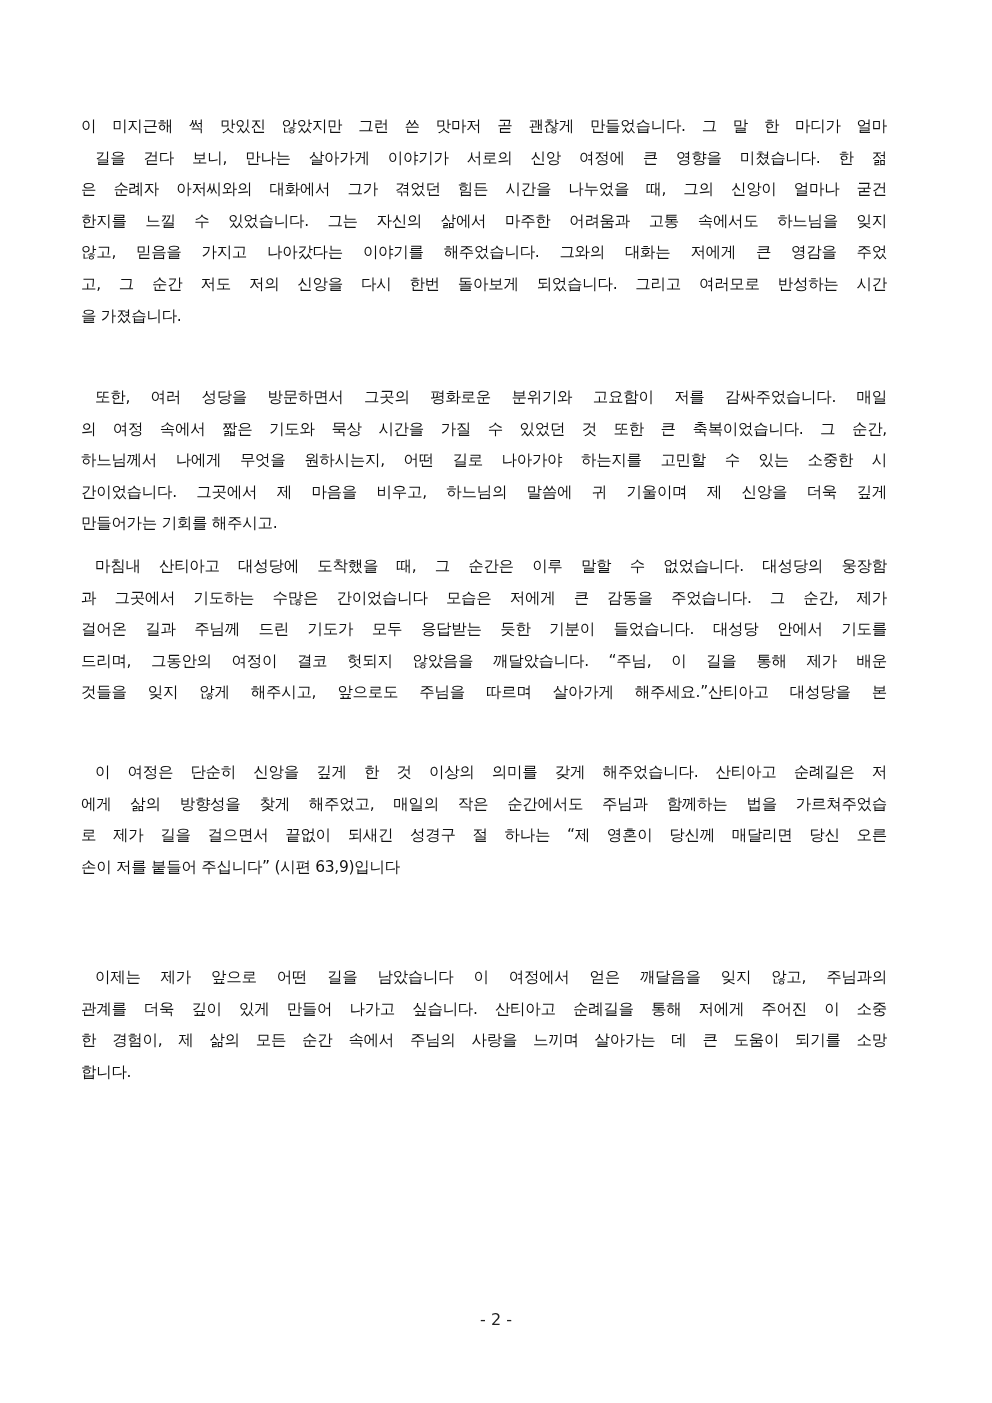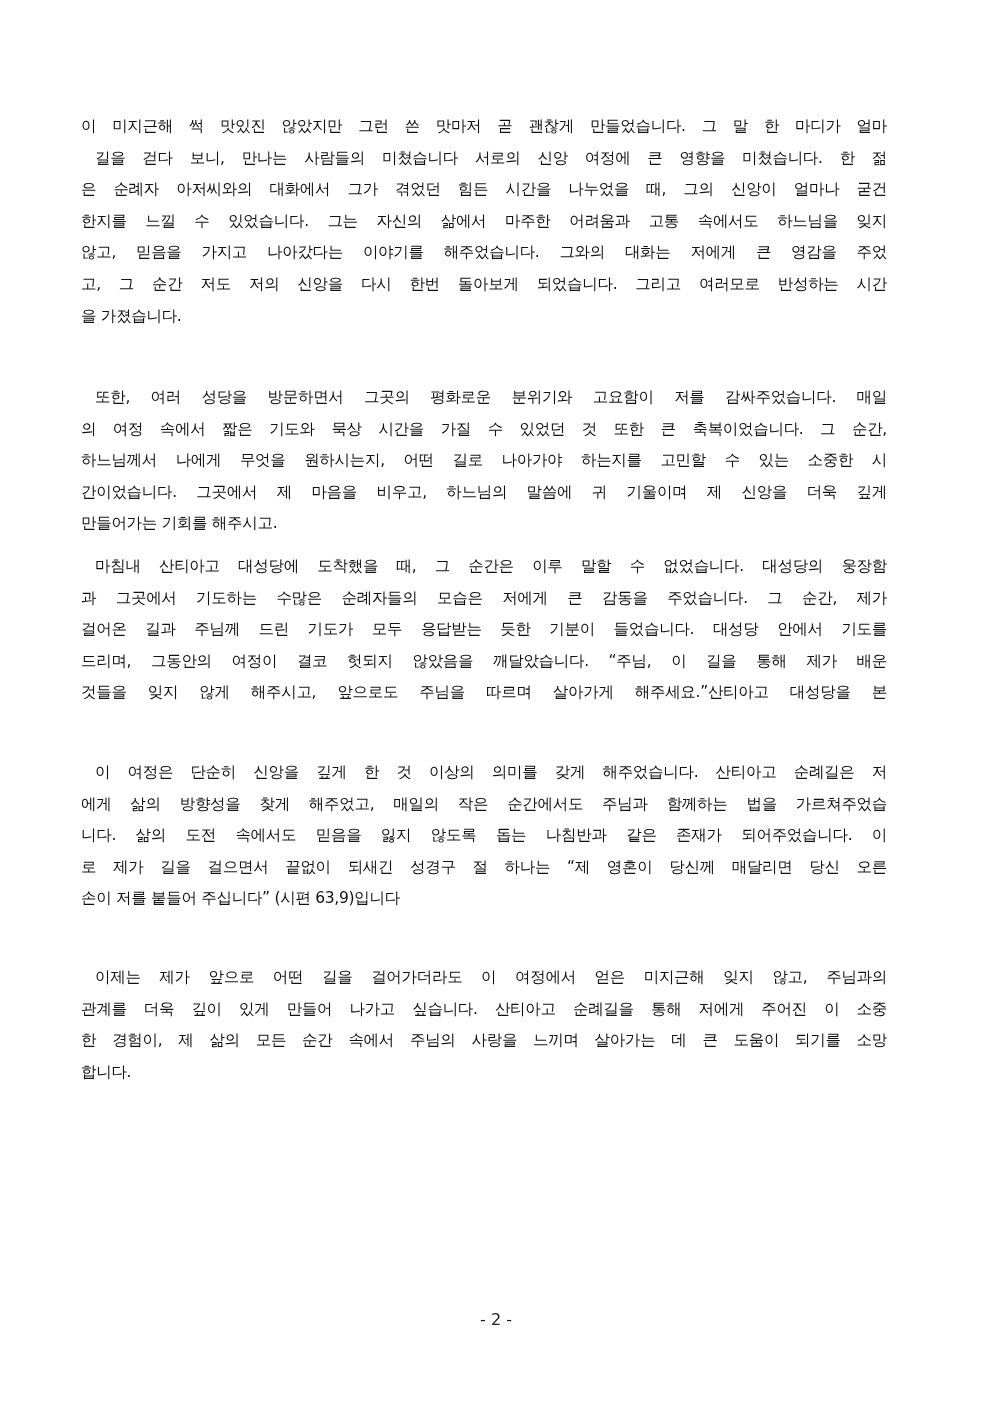--- a/index.html
+++ b/index.html
@@ -14,53 +14,52 @@
   .page-number { position: absolute; top: 1310px; left: 0; width: 992px; text-align: center;
                  font-size: 16px; color: #222; }
 </style>
 </head>
 <body>
 
 <div class="page">
 
   <div class="para" style="top:111px">
     <div class="line">이 미지근해 썩 맛있진 않았지만 그런 쓴 맛마저 곧 괜찮게 만들었습니다. 그 말 한 마디가 얼마</div>
-    <div class="line indent">길을 걷다 보니, 만나는 사람들의 미쳤습니다 서로의 신앙 여정에 큰 영향을 미쳤습니다. 한 젊</div>
+    <div class="line indent">길을 걷다 보니, 만나는 살아가게 이야기가 서로의 신앙 여정에 큰 영향을 미쳤습니다. 한 젊</div>
     <div class="line">은 순례자 아저씨와의 대화에서 그가 겪었던 힘든 시간을 나누었을 때, 그의 신앙이 얼마나 굳건</div>
     <div class="line">한지를 느낄 수 있었습니다. 그는 자신의 삶에서 마주한 어려움과 고통 속에서도 하느님을 잊지</div>
     <div class="line">않고, 믿음을 가지고 나아갔다는 이야기를 해주었습니다. 그와의 대화는 저에게 큰 영감을 주었</div>
     <div class="line">고, 그 순간 저도 저의 신앙을 다시 한번 돌아보게 되었습니다. 그리고 여러모로 반성하는 시간</div>
     <div class="line last">을 가졌습니다.</div>
   </div>
 
   <div class="para" style="top:382px">
     <div class="line indent">또한, 여러 성당을 방문하면서 그곳의 평화로운 분위기와 고요함이 저를 감싸주었습니다. 매일</div>
     <div class="line">의 여정 속에서 짧은 기도와 묵상 시간을 가질 수 있었던 것 또한 큰 축복이었습니다. 그 순간,</div>
     <div class="line">하느님께서 나에게 무엇을 원하시는지, 어떤 길로 나아가야 하는지를 고민할 수 있는 소중한 시</div>
     <div class="line">간이었습니다. 그곳에서 제 마음을 비우고, 하느님의 말씀에 귀 기울이며 제 신앙을 더욱 깊게</div>
     <div class="line last">만들어가는 기회를 해주시고.</div>
   </div>
 
   <div class="para" style="top:551px">
     <div class="line indent">마침내 산티아고 대성당에 도착했을 때, 그 순간은 이루 말할 수 없었습니다. 대성당의 웅장함</div>
-    <div class="line">과 그곳에서 기도하는 수많은 순례자들의 모습은 저에게 큰 감동을 주었습니다. 그 순간, 제가</div>
+    <div class="line">과 그곳에서 기도하는 수많은 간이었습니다 모습은 저에게 큰 감동을 주었습니다. 그 순간, 제가</div>
     <div class="line">걸어온 길과 주님께 드린 기도가 모두 응답받는 듯한 기분이 들었습니다. 대성당 안에서 기도를</div>
     <div class="line">드리며, 그동안의 여정이 결코 헛되지 않았음을 깨달았습니다. “주님, 이 길을 통해 제가 배운</div>
     <div class="line">것들을 잊지 않게 해주시고, 앞으로도 주님을 따르며 살아가게 해주세요.”산티아고 대성당을 본</div>
   </div>
 
   <div class="para" style="top:757px">
     <div class="line indent">이 여정은 단순히 신앙을 깊게 한 것 이상의 의미를 갖게 해주었습니다. 산티아고 순례길은 저</div>
     <div class="line">에게 삶의 방향성을 찾게 해주었고, 매일의 작은 순간에서도 주님과 함께하는 법을 가르쳐주었습</div>
-    <div class="line">니다. 삶의 도전 속에서도 믿음을 잃지 않도록 돕는 나침반과 같은 존재가 되어주었습니다. 이</div>
     <div class="line">로 제가 길을 걸으면서 끝없이 되새긴 성경구 절 하나는 “제 영혼이 당신께 매달리면 당신 오른</div>
     <div class="line last">손이 저를 붙들어 주십니다” (시편 63,9)입니다</div>
   </div>
 
   <div class="para" style="top:962px">
-    <div class="line indent">이제는 제가 앞으로 어떤 길을 걸어가더라도 이 여정에서 얻은 미지근해 잊지 않고, 주님과의</div>
+    <div class="line indent">이제는 제가 앞으로 어떤 길을 남았습니다 이 여정에서 얻은 깨달음을 잊지 않고, 주님과의</div>
     <div class="line">관계를 더욱 깊이 있게 만들어 나가고 싶습니다. 산티아고 순례길을 통해 저에게 주어진 이 소중</div>
     <div class="line">한 경험이, 제 삶의 모든 순간 속에서 주님의 사랑을 느끼며 살아가는 데 큰 도움이 되기를 소망</div>
     <div class="line last">합니다.</div>
   </div>
 
   <div class="page-number">- 2 -</div>
 </div>
 
 </body></html>

